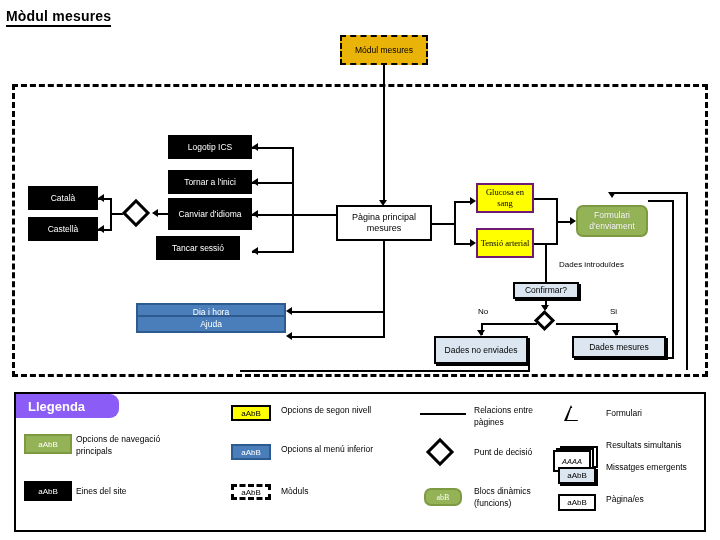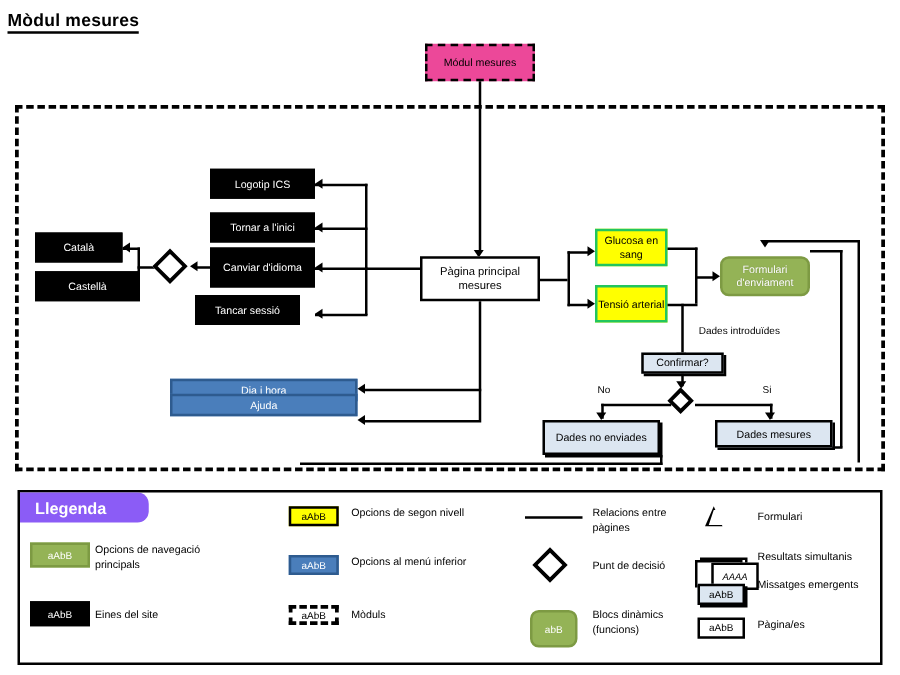--- a/index.html
+++ b/index.html
@@ -16,38 +16,38 @@
     font-size:14px;font-weight:bold;color:#000;
     border-bottom:2px solid #000;padding-bottom:1px;
     letter-spacing:.2px;
   }
 
   
   .module-frame{
     border:3px dashed #000;background:transparent;
   }
   .module-tag{
-    border:2px dashed #000;background:#ec4899;
+    border:2px dashed #000;background:#eab308;
     display:flex;align-items:center;justify-content:center;
     text-align:center;font-size:8.5px;line-height:11px;color:#000;
   }
 
   
   .node{
     display:flex;align-items:center;justify-content:center;
     text-align:center;line-height:11px;
   }
   .black-box{
     background:#000;color:#fff;font-size:8.5px;border:1px solid #000;
   }
   .white-box{
     background:#fff;color:#000;font-size:9px;border:2px solid #000;
   }
   .yellow-box{
-    background:#ffff00;color:#000;font-size:8.5px;border:2px solid #22c55e;
+    background:#ffff00;color:#000;font-size:8.5px;border:2px solid #701a75;font-family:Liberation Serif, serif;
   }
   .blue-box{
     background:#4a7ebb;color:#fff;font-size:8.5px;border:2px solid #2e5b8f;
   }
   .green-pill{
     background:#94b356;color:#ffffff;font-size:8.5px;
     border:2px solid #7d9a43;border-radius:7px;
     text-shadow:0 0 1px rgba(0,0,0,.25);
   }
   .popup-box{
@@ -107,21 +107,21 @@
   .sw-trapz::after{
     content:"";position:absolute;left:-4px;top:3px;
     border-bottom:12px solid #fff;
     border-left:4px solid transparent;border-right:4px solid transparent;
     width:8px;
   }
   .stack{position:relative;width:44px;height:22px;}
   .stack i{position:absolute;background:#fff;border:2px solid #000;display:block;}
   .stack .s1{left:8px;top:0;width:34px;height:18px;}
   .stack .s2{left:4px;top:2px;width:34px;height:18px;}
-  .stack .s3{left:17px;top:4px;width:34px;height:18px;
+  .stack .s3{left:1px;top:4px;width:34px;height:18px;
     display:flex;align-items:center;justify-content:center;font-size:7.5px;color:#000;}
 </style>
 </head>
 <body>
 
 <div class="abs" id="page-title">Mòdul mesures</div>
 
 <div class="abs module-tag" style="left:340px;top:35px;width:88px;height:30px;">Módul mesures</div>
 <div class="abs ln lv" style="left:383px;top:65px;height:22px;"></div>
 
@@ -141,21 +141,21 @@
 <div class="abs ln lh" style="left:252px;top:214px;width:42px;"></div>
 <div class="abs ln lh" style="left:252px;top:251px;width:42px;"></div>
 <div class="abs arrow ar-left" style="left:252px;top:143px;"></div>
 <div class="abs arrow ar-left" style="left:252px;top:178px;"></div>
 <div class="abs arrow ar-left" style="left:252px;top:210px;"></div>
 <div class="abs arrow ar-left" style="left:252px;top:247px;"></div>
 
 <div class="abs ln lh" style="left:292px;top:214px;width:44px;"></div>
 
 <div class="abs node black-box" style="left:28px;top:186px;width:70px;height:24px;">Català</div>
-<div class="abs node black-box" style="left:28px;top:217px;width:84px;height:24px;">Castellà</div>
+<div class="abs node black-box" style="left:28px;top:217px;width:70px;height:24px;">Castellà</div>
 <div class="abs ln lv" style="left:110px;top:198px;height:31px;"></div>
 <div class="abs ln lh" style="left:98px;top:198px;width:14px;"></div>
 <div class="abs ln lh" style="left:98px;top:229px;width:14px;"></div>
 <div class="abs arrow ar-left" style="left:98px;top:194px;"></div>
 <div class="abs arrow ar-left" style="left:98px;top:225px;"></div>
 <div class="abs ln lh" style="left:110px;top:213px;width:16px;"></div>
 <div class="abs diamond" style="left:126px;top:203px;"></div>
 <div class="abs ln lh" style="left:156px;top:213px;width:14px;"></div>
 <div class="abs arrow ar-left" style="left:152px;top:209px;"></div>
 
@@ -236,21 +236,21 @@
 
 <div class="abs sw sw-dashed" style="left:231px;top:484px;width:40px;height:16px;">aAbB</div>
 <div class="abs lg-text" style="left:281px;top:486px;width:96px;">Mòduls</div>
 
 <div class="abs sw-line" style="left:420px;top:413px;width:46px;"></div>
 <div class="abs lg-text" style="left:474px;top:405px;width:74px;">Relacions entre pàgines</div>
 
 <div class="abs diamond" style="left:430px;top:442px;"></div>
 <div class="abs lg-text" style="left:474px;top:447px;width:80px;">Punt de decisió</div>
 
-<div class="abs sw sw-greenpill" style="left:424px;top:488px;width:38px;height:30px;">abB</div>
+<div class="abs sw sw-greenpill" style="left:424px;top:488px;width:38px;height:18px;font-family:Liberation Serif, serif;">abB</div>
 <div class="abs lg-text" style="left:474px;top:486px;width:72px;">Blocs dinàmics (funcions)</div>
 
 <div class="abs sw-trapz" style="left:564px;top:405px;"></div>
 <div class="abs lg-text" style="left:606px;top:408px;width:96px;">Formulari</div>
 
 <div class="abs stack" style="left:552px;top:430px;">
   <i class="s1"></i>
   <i class="s2"></i>
   <i class="s3">AAAA</i>
 </div>

